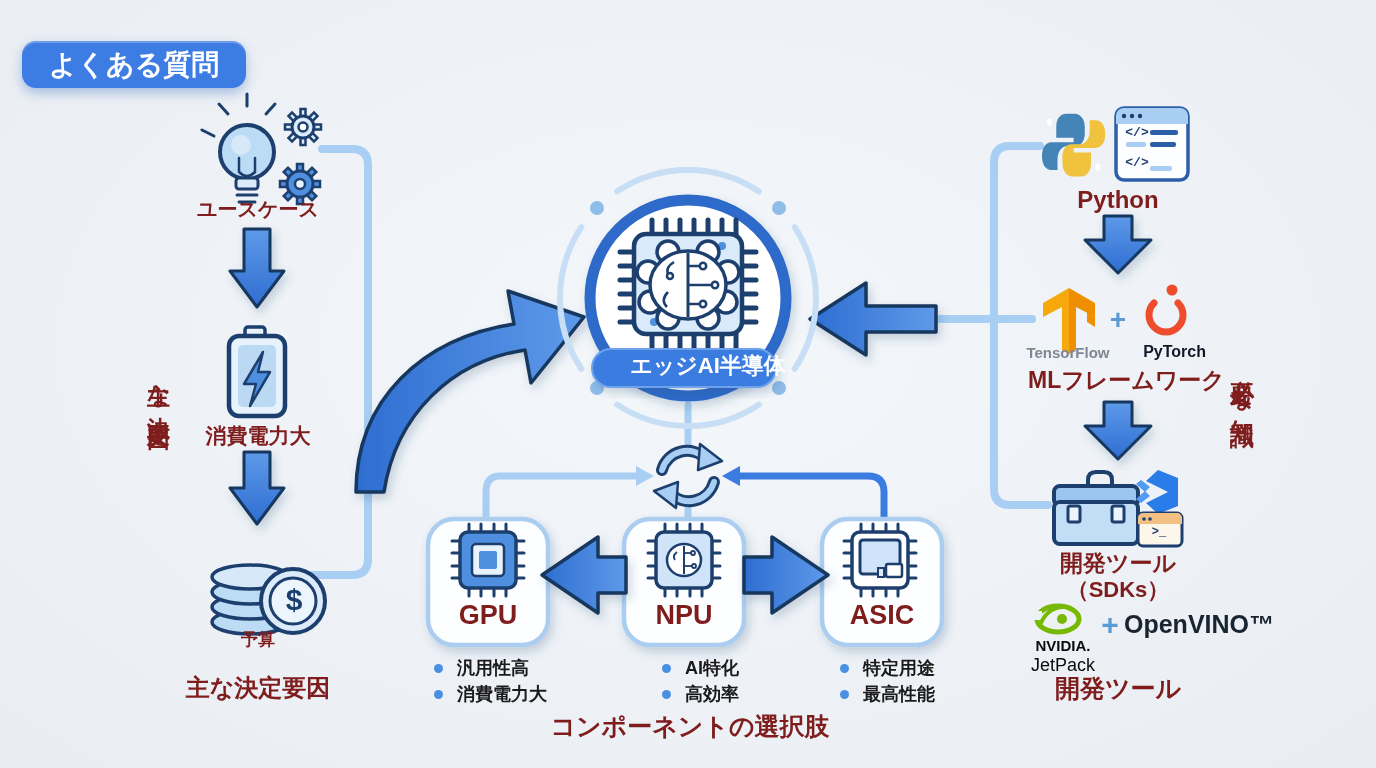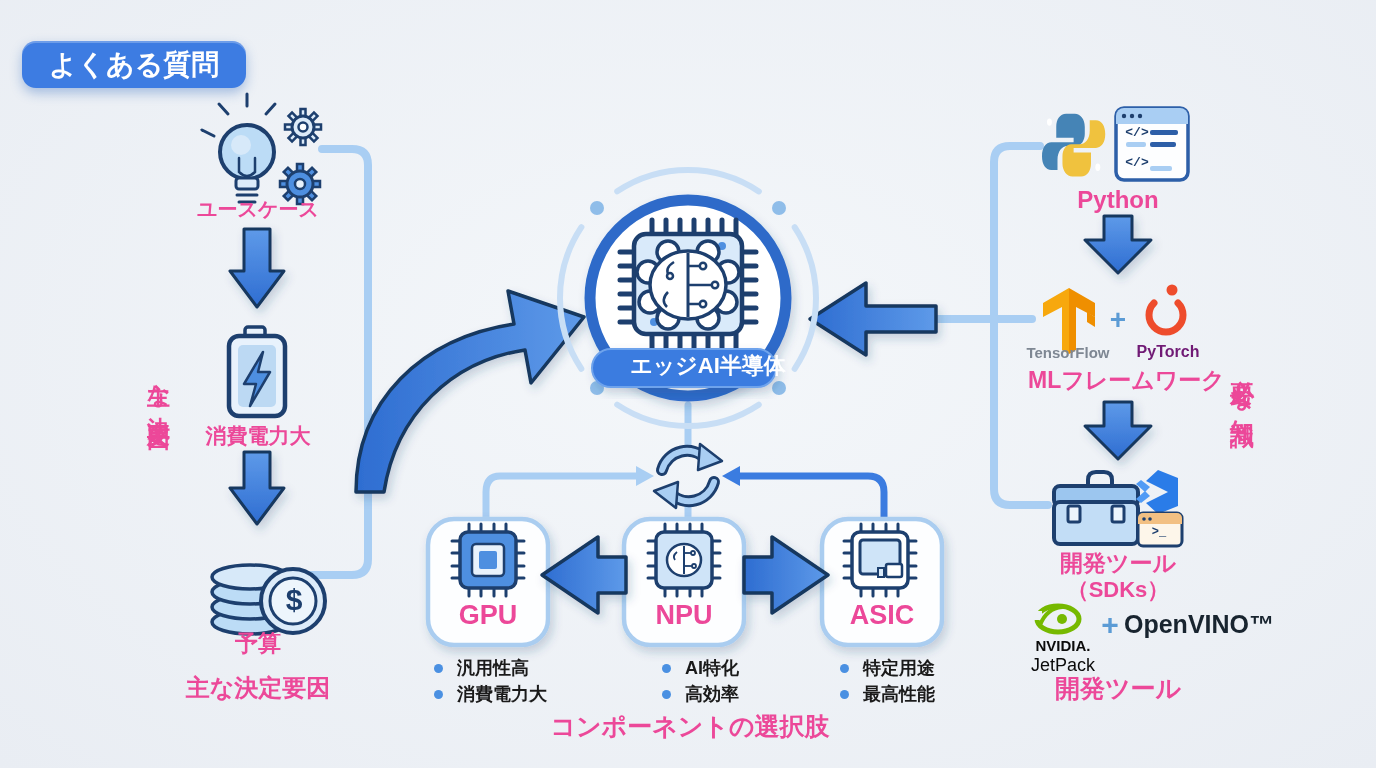--- a/index.html
+++ b/index.html
@@ -4,37 +4,37 @@
 <style>
   * { margin:0; padding:0; box-sizing:border-box; }
   html,body { width:1376px; height:768px; overflow:hidden; }
   body{
     font-family:"Liberation Sans","DejaVu Sans",sans-serif;
     background:radial-gradient(ellipse at 50% 45%, #f4f7fa 0%, #e9edf3 100%);
     position:relative; color:#151515;
   }
   .canvas{ position:absolute; inset:0; width:1376px; height:768px; }
   svg.art{ position:absolute; left:0; top:0; }
-  .lbl{ position:absolute; font-weight:700; color:#ec4899; text-align:center;
+  .lbl{ position:absolute; font-weight:700; color:#7f1d1d; text-align:center;
         white-space:nowrap; line-height:1.15; }
   .badge{
     position:absolute; left:22px; top:25px; width:224px; height:47px;
     background:#3d7ce2; border-radius:14px; color:#fff; font-size:28px;
     font-weight:800; text-align:center; line-height:47px;
     box-shadow:0 5px 12px rgba(47,104,190,.38), inset 0 2px 0 rgba(255,255,255,.25);
     margin-top:16px;
   }
   .vert{ writing-mode:vertical-rl; text-orientation:upright; letter-spacing:4px; }
   .banner-text{ color:#ffffff; font-weight:800; }
   .bullet{ position:absolute; display:flex; align-items:center; gap:14px;
            font-size:18px; font-weight:700; color:#1a1a1a; }
   .bullet .dot{ width:9px; height:9px; border-radius:50%; background:#4a90e2; flex:0 0 auto; }
   .mono{ font-family:"Liberation Mono","DejaVu Sans Mono",monospace; }
   .gray{ color:#7e8793; font-weight:600; }
-  .dark{ color:#701a75; font-weight:700; }
+  .dark{ color:#0f172a; font-weight:700;text-align:right; }
   .blueplus{ color:#5b9bd5; font-weight:800; }
   .navy{ color:#1d3f6e; }
 </style>
 </head>
 <body>
 
 <div class="canvas">
 
 <svg class="art" width="1376" height="768" viewBox="0 0 1376 768">
   <defs>
@@ -335,21 +335,21 @@
     <circle cx="1062" cy="619" r="5" fill="#76b900"></circle>
   </g>
 </svg>
 
 <div class="badge">よくある質問</div>
 
 <div class="lbl vert" style="left:136px;top:302px;width:36px;height:175px;font-size:23px;">主な決定要因</div>
 
 <div class="lbl" style="left:178px;top:198px;width:160px;font-size:20px;">ユースケース</div>
 <div class="lbl" style="left:178px;top:424px;width:160px;font-size:21px;">消費電力大</div>
-<div class="lbl" style="left:178px;top:630px;width:160px;font-size:23px;">予算</div>
+<div class="lbl" style="left:178px;top:630px;width:160px;font-size:17px;">予算</div>
 <div class="lbl" style="left:158px;top:674px;width:200px;font-size:24px;font-weight:800;">主な決定要因</div>
 
 <div class="lbl navy" style="left:279px;top:583px;width:30px;font-size:30px;font-weight:800;">$</div>
 
 <div class="lbl banner-text" style="left:592px;top:353px;width:184px;font-size:22px;margin-left:24px;">エッジAI半導体</div>
 
 <div class="lbl" style="left:428px;top:600px;width:120px;font-size:27px;font-weight:800;">GPU</div>
 <div class="lbl" style="left:624px;top:600px;width:120px;font-size:27px;font-weight:800;">NPU</div>
 <div class="lbl" style="left:822px;top:600px;width:120px;font-size:27px;font-weight:800;">ASIC</div>
 

